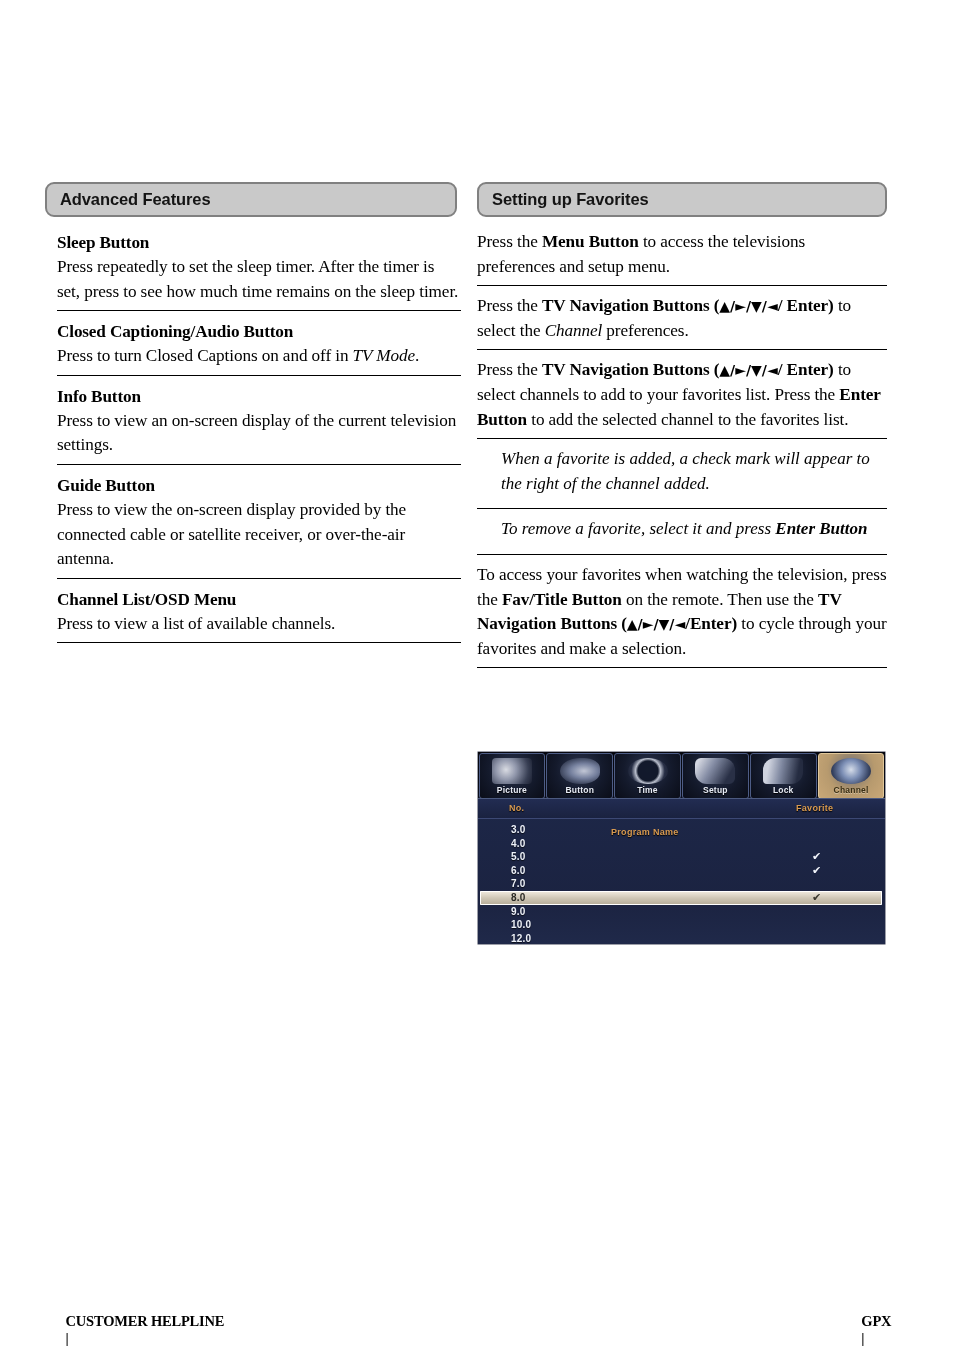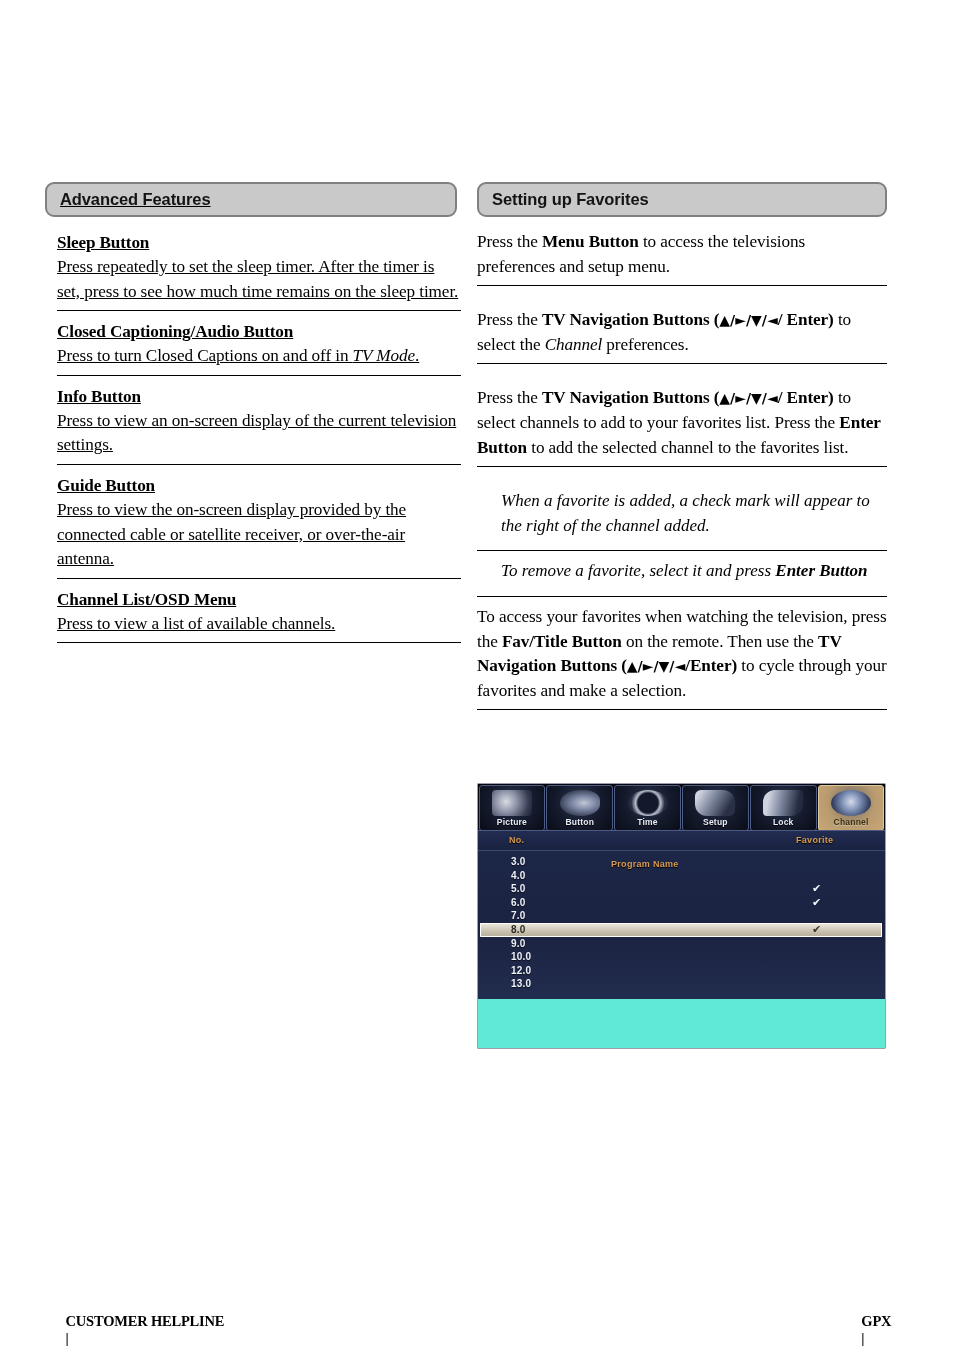--- a/index.html
+++ b/index.html
@@ -22,21 +22,21 @@
     left: 0; top: 0;
     width: 954px;
     height: 1350px;
   }
 
   
   .col {
     position: absolute;
     top: 182px;
   }
-  .col-left  { left: 45px;  width: 412px; text-decoration: underline; }
+  .col-left  { left: 45px;  width: 412px; }
   .col-right { left: 477px; width: 410px; }
 
   
   .section-header {
     box-sizing: border-box;
     height: 35px;
     background: #c9c9c9;
     border: 2px solid #808080;
     border-radius: 9px;
     display: flex;
@@ -81,21 +81,21 @@
   .entry-body i { font-style: italic; }
 
   
   .steps {
     margin-top: 13px;
     width: 410px;
   }
   .step {
     padding-bottom: 6px;
     border-bottom: 1.6px solid #000000;
-    margin-bottom: 22px;
+    margin-bottom: 8px;
     font-family: "Liberation Serif", serif;
     font-size: 17.2px;
     line-height: 24.6px;
     letter-spacing: -0.1px;
   }
   .step b { font-weight: bold; }
   .step i { font-style: italic; }
   .step .nav {
     font-family: "DejaVu Sans", sans-serif;
     font-size: 14px;
@@ -111,23 +111,23 @@
     font-family: "Liberation Serif", serif;
     font-size: 17px;
     line-height: 24.6px;
   }
   .step-note b { font-weight: bold; font-style: italic; }
 
   
   .tv-shot {
     position: absolute;
     left: 478px;
-    top: 784px;
+    top: 752px;
     width: 407px;
-    height: 264px;
+    height: 192px;
     background: #5eead4;
     overflow: hidden;
     box-shadow: 0 0 0 0.5px #3a3f52;
   }
   .tv-tabs {
     position: absolute;
     left: 0; top: 0;
     width: 407px;
     height: 46px;
     display: flex;

